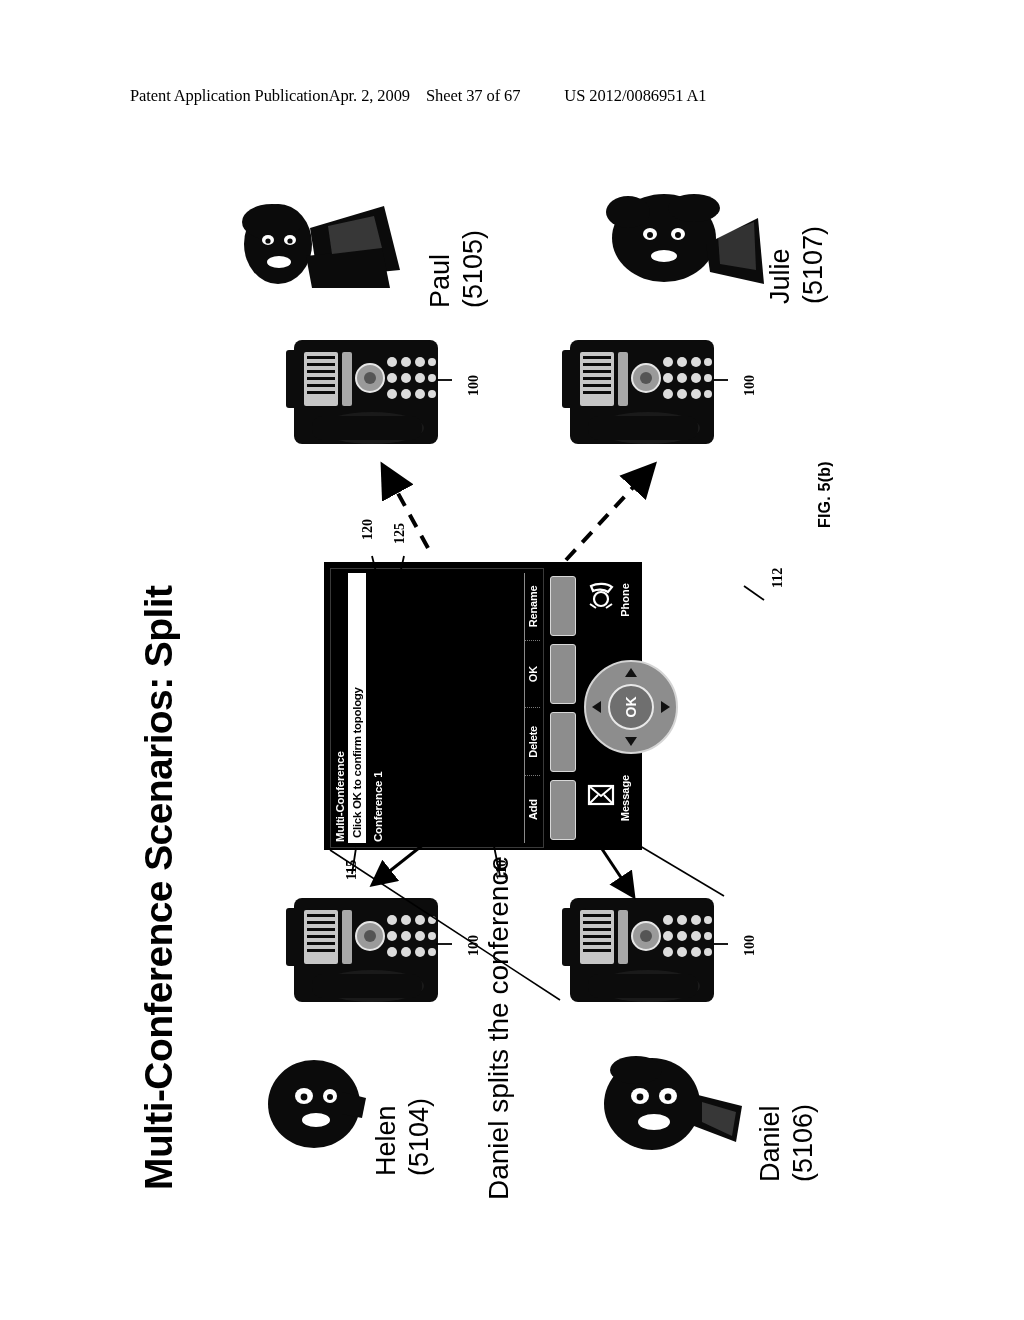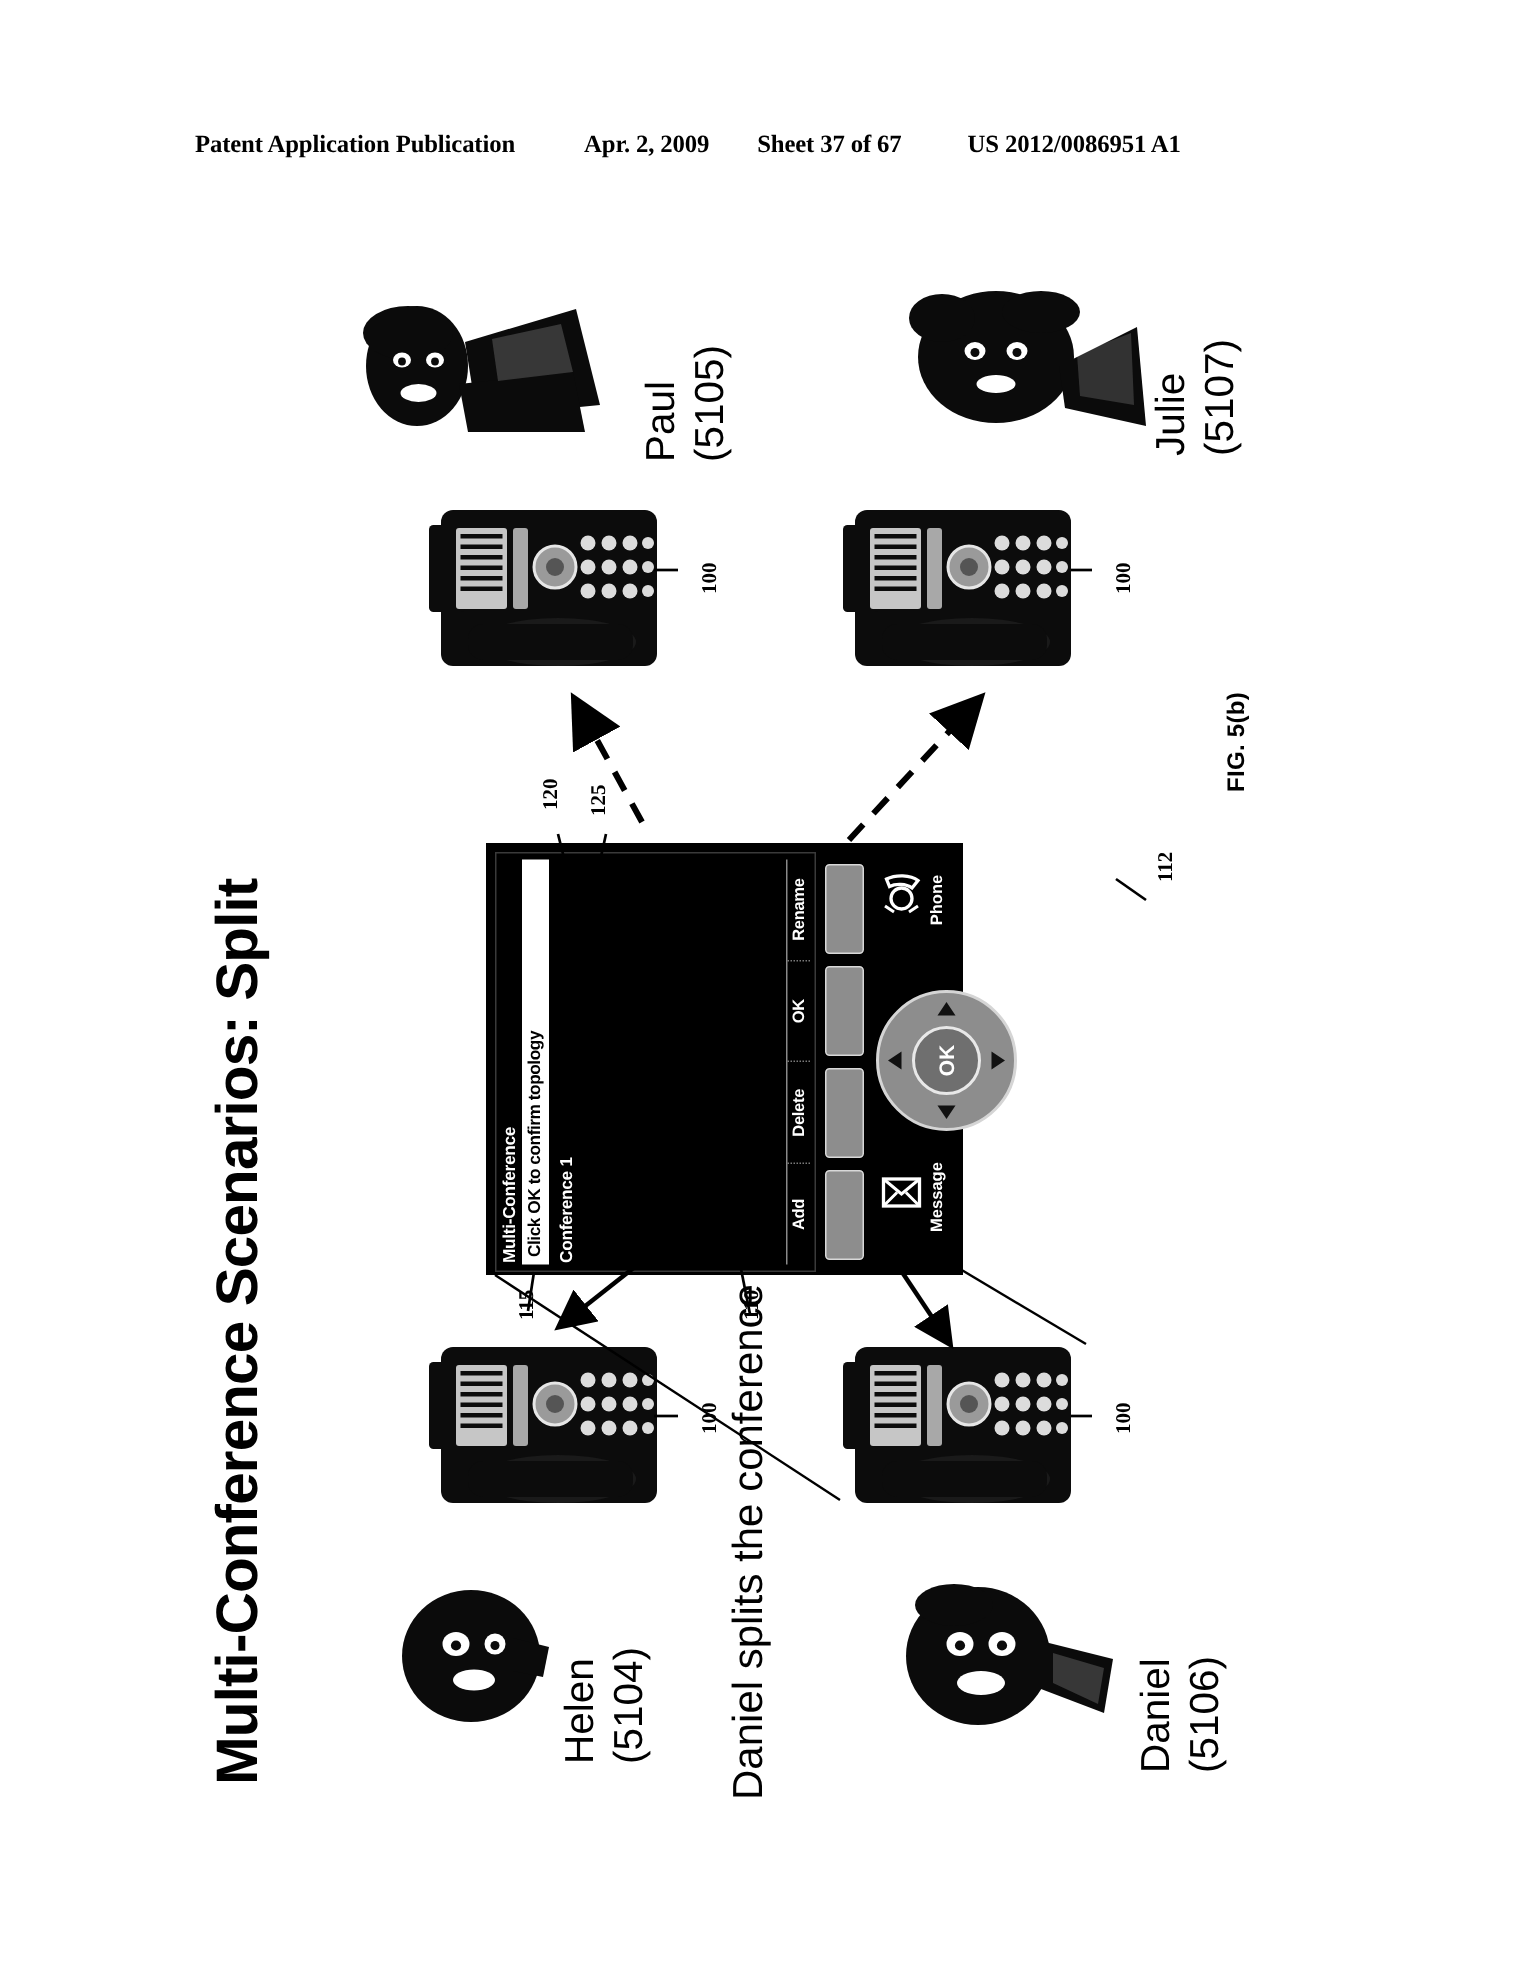--- a/index.html
+++ b/index.html
@@ -18,28 +18,28 @@
 
   
   .page-header {
     position: absolute;
     top: 86px;
     left: 130px;
     width: 764px;
     display: flex;
     align-items: baseline;
     font-family: "Liberation Serif", serif;
-    font-weight: bold;
+    font-weight: normal;
     font-size: 16.5px;
     letter-spacing: -0.1px;
     white-space: nowrap;
   }
   .ph-pub      { }
-  .ph-date     { margin-left: 46px; }
-  .ph-sheet    { margin-left: 32px; }
+  .ph-date     { }
+  .ph-sheet    { margin-left: 16px; }
   .ph-patno    { margin-left: 44px; }
 
   
   .fig-title {
     position: absolute;
     left: 131px;
     top: 490px;
     width: 700px;
     height: 56px;
     transform-origin: 0 0;

